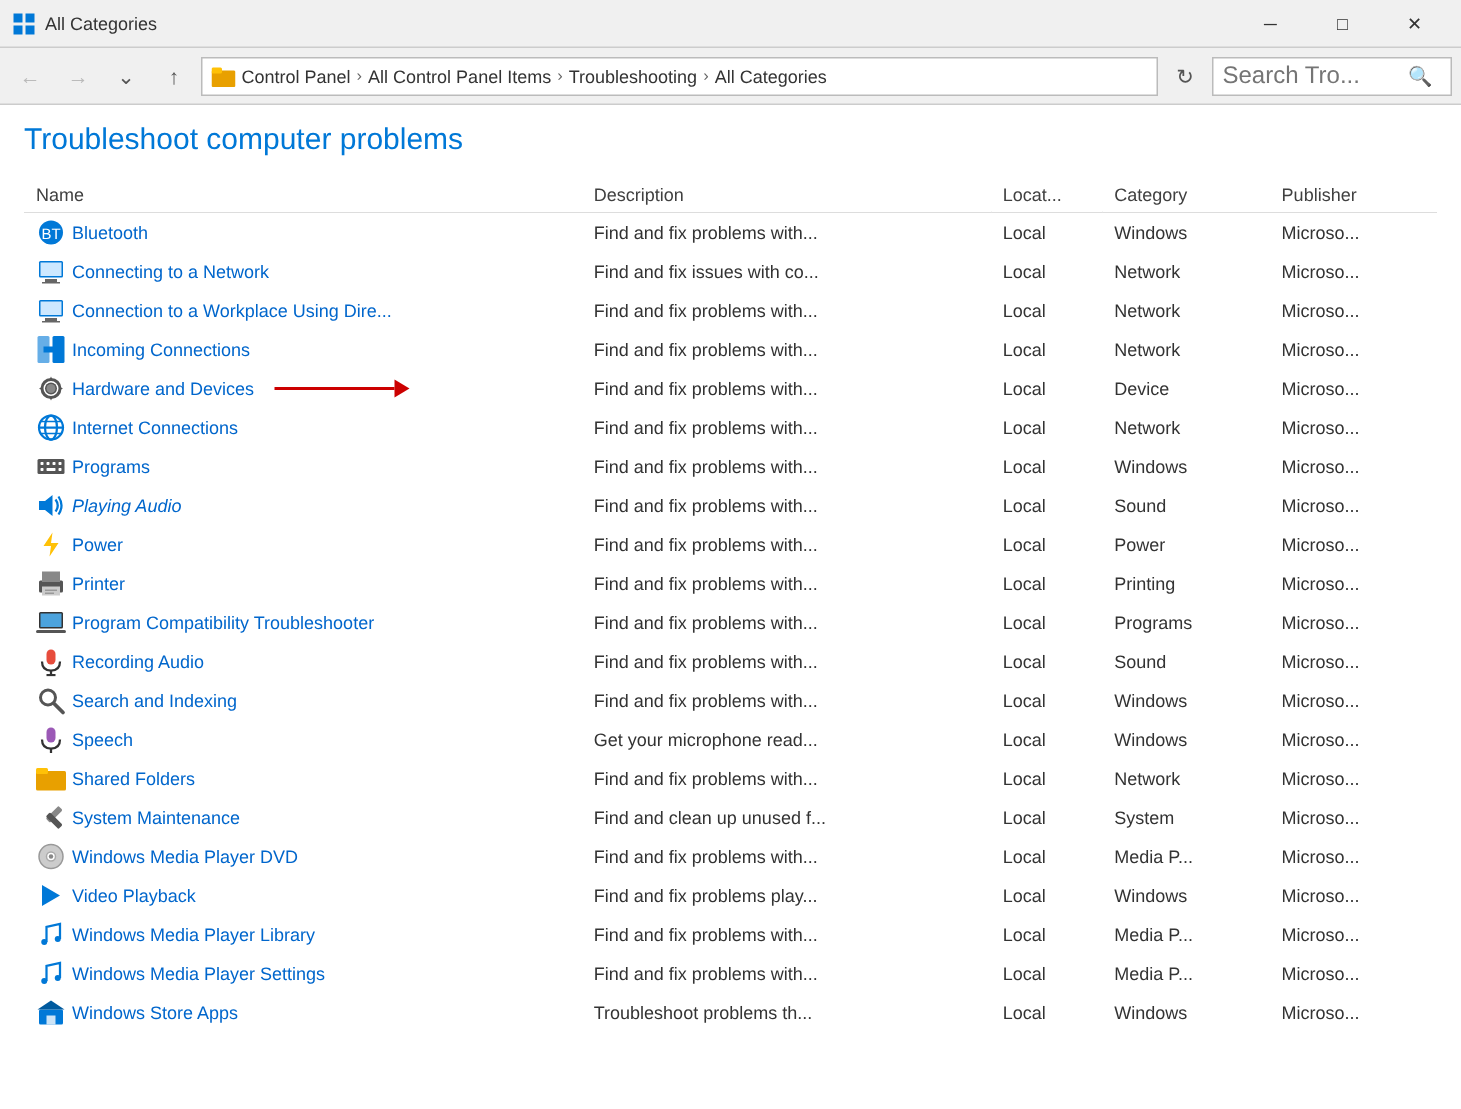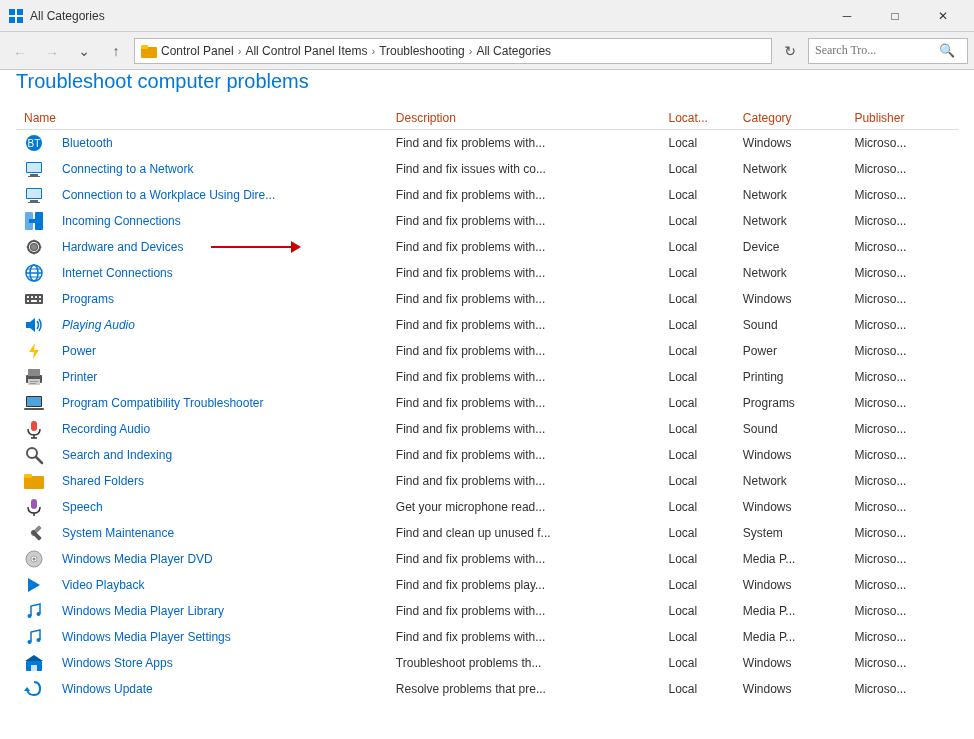--- a/index.html
+++ b/index.html
@@ -110,39 +110,38 @@
       border: 1px solid #bbb;
       background: #fff;
       display: flex;
       align-items: center;
       padding: 0 6px;
       gap: 4px;
     }
     .search-input {
       border: none;
       outline: none;
-      font-size: 12px;
+      font-size: 16px;
       width: 120px;
       color: #333;
       background: transparent;
-      font-family: Liberation Serif, serif;
     }
     .search-icon-btn {
       cursor: pointer;
       color: #666;
       font-size: 13px;
     }
 
     
     .content-area {
       flex: 1;
       display: flex;
       flex-direction: column;
       overflow: hidden;
-      padding: 0 16px 0 16px;
+      padding: 12px 16px 0 16px;
     }
 
     .page-title {
       font-size: 20px;
       color: #0078d7;
       margin-bottom: 14px;
       font-weight: 400;
     }
 
     
@@ -157,21 +156,21 @@
     .table-wrapper::-webkit-scrollbar-thumb { background: #c0c0c0; border: 1px solid #a0a0a0; }
 
     table {
       width: 100%;
       border-collapse: collapse;
     }
     thead th {
       text-align: left;
       padding: 4px 8px;
       font-weight: 400;
-      color: #c2410c;
+      color: #404040;
       font-size: 12px;
       border-bottom: 1px solid #ddd;
       background: #fff;
       position: sticky;
       top: 0;
       cursor: pointer;
       white-space: nowrap;
     }
     tbody tr {
       cursor: pointer;
@@ -187,21 +186,21 @@
     }
     .col-name { width: 300px; min-width: 300px; max-width: 300px; }
     .col-desc { width: 220px; min-width: 220px; max-width: 220px; }
     .col-loc { width: 60px; min-width: 60px; max-width: 60px; }
     .col-cat { width: 90px; min-width: 90px; max-width: 90px; }
     .col-pub { width: 90px; min-width: 90px; max-width: 90px; }
 
     .name-cell {
       display: flex;
       align-items: center;
-      gap: 18px;
+      gap: 4px;
     }
     .item-icon {
       width: 20px;
       height: 20px;
       flex-shrink: 0;
       display: flex;
       align-items: center;
       justify-content: center;
       font-size: 15px;
     }
@@ -529,57 +528,57 @@
     <td class="col-desc">Find and fix problems with...</td>
     <td class="col-loc">Local</td>
     <td class="col-cat">Windows</td>
     <td class="col-pub">Microso...</td>
   </tr>
           <tr>
     <td class="col-name" style="overflow:visible;position:relative;">
       <div class="name-cell">
         <span class="item-icon">
                   <svg width="20" height="20" viewBox="0 0 20 20">
-                    <rect x="0" y="5" width="20" height="13" rx="1" fill="#e8a000"></rect>
-                    <rect x="0" y="3" width="8" height="4" rx="1" fill="#ffc107"></rect>
-                  </svg>
-                </span>
-        <a class="item-link" href="#">Shared Folders</a>
-
-      </div>
-    </td>
-    <td class="col-desc">Find and fix problems with...</td>
-    <td class="col-loc">Local</td>
-    <td class="col-cat">Network</td>
-    <td class="col-pub">Microso...</td>
-  </tr>
-          <tr>
-    <td class="col-name" style="overflow:visible;position:relative;">
-      <div class="name-cell">
-        <span class="item-icon">
-                  <svg width="20" height="20" viewBox="0 0 20 20">
                     <rect x="7" y="2" width="6" height="10" rx="3" fill="#9b59b6"></rect>
                     <path d="M4 10 Q4 16 10 16 Q16 16 16 10" fill="none" stroke="#333" stroke-width="1.5"></path>
                     <line x1="10" y1="16" x2="10" y2="19" stroke="#333" stroke-width="1.5"></line>
                   </svg>
                 </span>
         <a class="item-link" href="#">Speech</a>
 
       </div>
     </td>
     <td class="col-desc">Get your microphone read...</td>
     <td class="col-loc">Local</td>
     <td class="col-cat">Windows</td>
     <td class="col-pub">Microso...</td>
   </tr>
           <tr>
     <td class="col-name" style="overflow:visible;position:relative;">
       <div class="name-cell">
         <span class="item-icon">
                   <svg width="20" height="20" viewBox="0 0 20 20">
+                    <rect x="0" y="5" width="20" height="13" rx="1" fill="#e8a000"></rect>
+                    <rect x="0" y="3" width="8" height="4" rx="1" fill="#ffc107"></rect>
+                  </svg>
+                </span>
+        <a class="item-link" href="#">Shared Folders</a>
+
+      </div>
+    </td>
+    <td class="col-desc">Find and fix problems with...</td>
+    <td class="col-loc">Local</td>
+    <td class="col-cat">Network</td>
+    <td class="col-pub">Microso...</td>
+  </tr>
+          <tr>
+    <td class="col-name" style="overflow:visible;position:relative;">
+      <div class="name-cell">
+        <span class="item-icon">
+                  <svg width="20" height="20" viewBox="0 0 20 20">
                     <rect x="8" y="1" width="4" height="12" rx="1" fill="#888" transform="rotate(45 10 10)"></rect>
                     <rect x="8" y="7" width="4" height="12" rx="1" fill="#555" transform="rotate(-45 10 10)"></rect>
                   </svg>
                 </span>
         <a class="item-link" href="#">System Maintenance</a>
 
       </div>
     </td>
     <td class="col-desc">Find and clean up unused f...</td>
     <td class="col-loc">Local</td>
@@ -668,38 +667,20 @@
                     <rect x="2" y="8" width="16" height="10" rx="1" fill="#0078d7"></rect>
                     <polygon points="1,8 10,2 19,8" fill="#005a9e"></polygon>
                     <rect x="7" y="12" width="6" height="6" fill="#fff" opacity="0.8"></rect>
                   </svg>
                 </span>
         <a class="item-link" href="#">Windows Store Apps</a>
 
       </div>
     </td>
     <td class="col-desc">Troubleshoot problems th...</td>
-    <td class="col-loc">Local</td>
-    <td class="col-cat">Windows</td>
-    <td class="col-pub">Microso...</td>
-  </tr>
-          <tr>
-    <td class="col-name" style="overflow:visible;position:relative;">
-      <div class="name-cell">
-        <span class="item-icon">
-                  <svg width="20" height="20" viewBox="0 0 20 20">
-                    <path d="M10 3 Q16 3 16 10 Q16 16 10 16 Q5 16 3.5 12" fill="none" stroke="#0078d7" stroke-width="2"></path>
-                    <polygon points="3,8 6,12 0,12" fill="#0078d7"></polygon>
-                  </svg>
-                </span>
-        <a class="item-link" href="#">Windows Update</a>
-
-      </div>
-    </td>
-    <td class="col-desc">Resolve problems that pre...</td>
     <td class="col-loc">Local</td>
     <td class="col-cat">Windows</td>
     <td class="col-pub">Microso...</td>
   </tr>
         </tbody>
     </table>
   </div>
 </div>
 
 </body></html>

